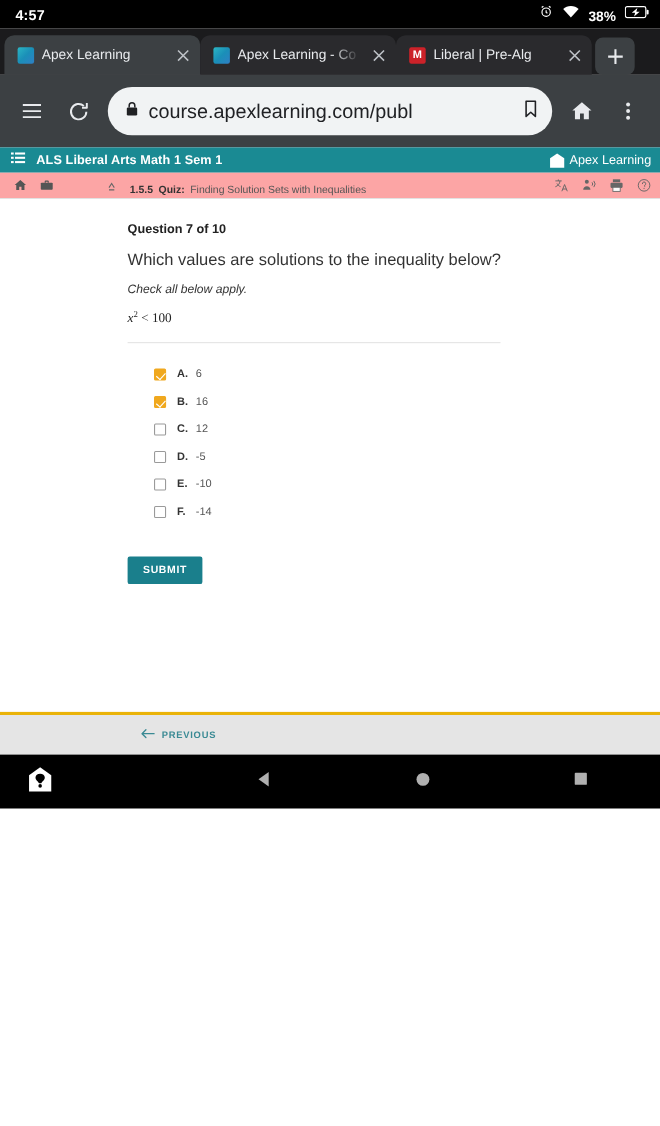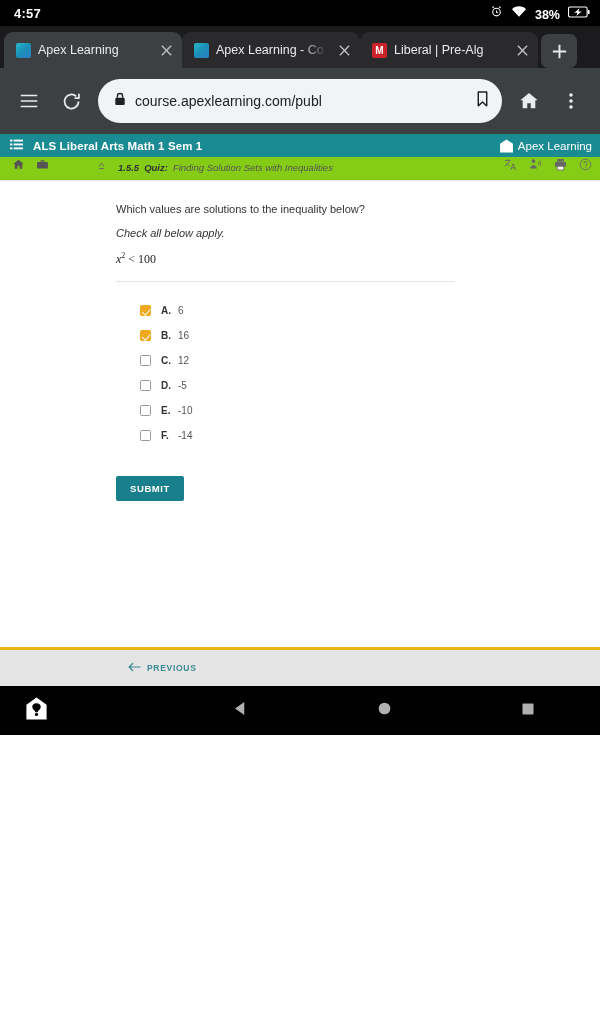--- a/index.html
+++ b/index.html
@@ -134,21 +134,21 @@
     border-radius: 22px;
     display: flex;
     align-items: center;
     padding: 0 12px 0 16px;
     gap: 9px;
     margin: 0 6px;
     overflow: hidden;
   }
   .omnibox-url {
     flex: 1 1 auto;
-    font-size: 14px;
+    font-size: 18px;
     color: #202124;
     white-space: nowrap;
     overflow: hidden;
   }
 
   
   .als-header {
     height: 23px;
     background: #1a8a93;
     display: flex;
@@ -171,28 +171,27 @@
   }
   .als-brand-text {
     font-size: 11.5px;
     color: #ffffff;
     font-weight: 500;
   }
 
   
   .als-subbar {
     height: 24px;
-    background: #84cc16;
+    background: #fca5a5;
     border-bottom: 1px solid #e2e2e2;
     display: flex;
-    align-items: flex-start;
+    align-items: flex-end;
     padding: 0 8px 0 12px;
     gap: 11px;
     flex: 0 0 24px;
-    font-style: italic;
   }
   .crumb {
     display: flex;
     align-items: baseline;
     gap: 5px;
     margin-left: 36px;
   }
   .crumb-num {
     font-size: 9.5px;
     font-weight: bold;
@@ -225,21 +224,21 @@
     padding: 22px 0 0 116px;
     width: 460px;
   }
   .q-heading {
     font-size: 11.5px;
     font-weight: bold;
     color: #222;
     margin-bottom: 13px;
   }
   .q-prompt {
-    font-size: 11px;
+    font-size: 15px;
     color: #333;
     margin-bottom: 12px;
   }
   .q-instr {
     font-size: 11px;
     color: #333;
     font-style: italic;
     margin-bottom: 12px;
   }
   .q-math {
@@ -547,20 +546,21 @@
           <path d="M6.9 6.9a2.1 2.1 0 1 1 2.9 1.9v1.5" stroke-linecap="round"></path>
           <circle cx="9" cy="12.8" r=".75" fill="#666" stroke="none"></circle>
         </svg>
       </span>
     </div>
   </div>
 
   <div class="content">
     <div class="qwrap">
 
+      <div class="q-heading">Question 7 of 10</div>
       <div class="q-prompt">Which values are solutions to the inequality below?</div>
       <div class="q-instr">Check all below apply.</div>
 
       <div class="q-math">
         <i>x</i><sup>2</sup><span> &lt; 100</span>
       </div>
 
       <div class="q-rule"></div>
 
       <div class="options">

